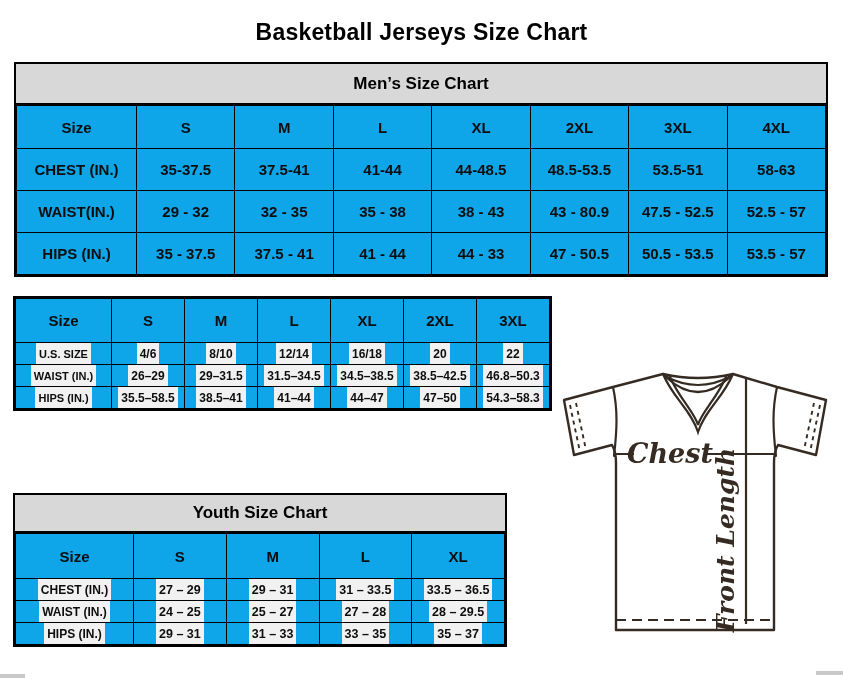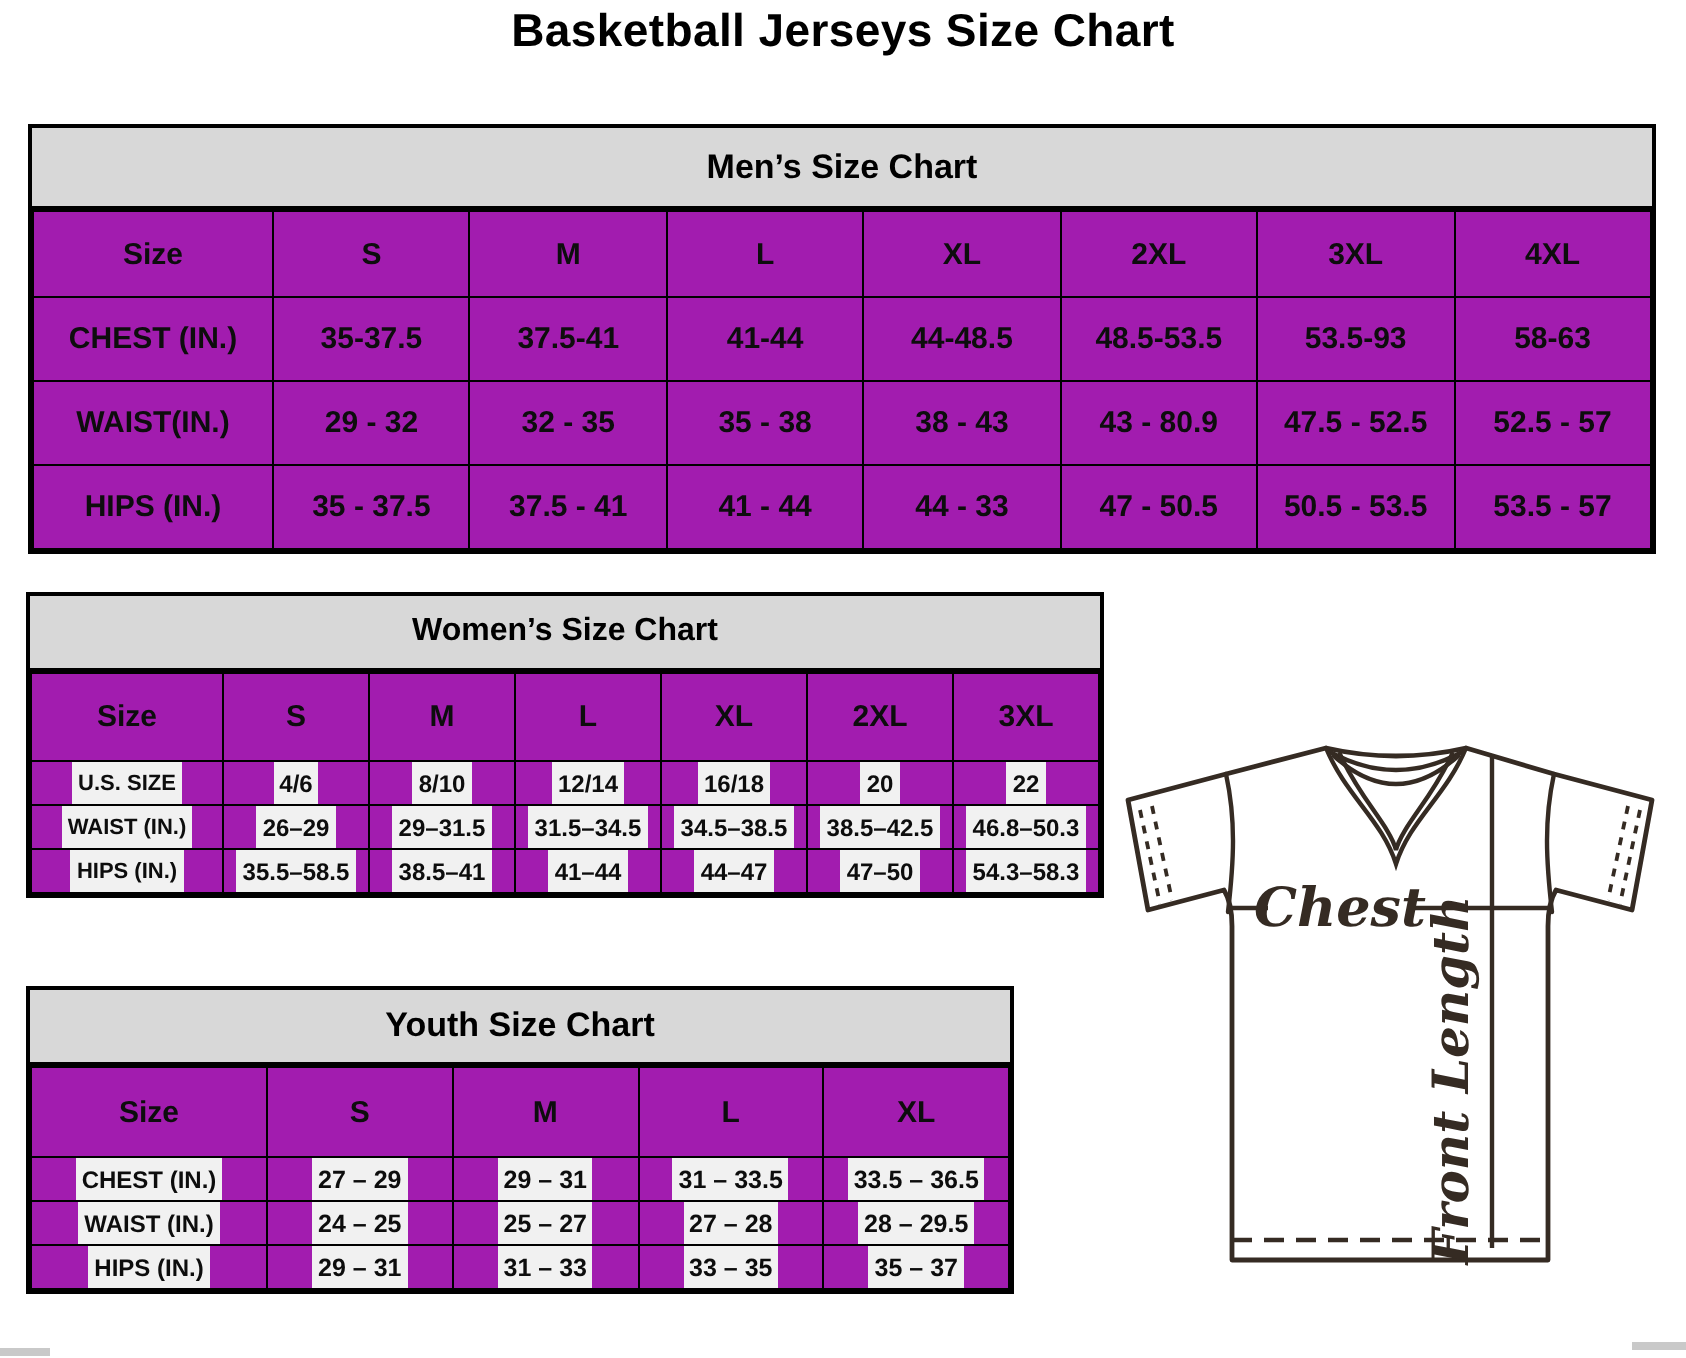--- a/index.html
+++ b/index.html
@@ -1,21 +1,21 @@
 <!DOCTYPE html>
 <html><head>
 <meta charset="utf-8">
 <style>
   html,body{margin:0;padding:0;background:#fff;}
   .page{position:relative;width:843px;height:679px;background:#fff;overflow:hidden;
         font-family:"Liberation Sans",sans-serif;color:#0d0d0d;}
-  .main-title{position:absolute;top:2px;left:0;width:100%;text-align:center;
+  .main-title{position:absolute;top:19px;left:0;width:100%;text-align:center;
               font-size:23px;font-weight:bold;color:#000;letter-spacing:.2px;}
 
-  .chart-box{position:absolute;border:2px solid #000;background:#a21caf;box-sizing:border-box;}
+  .chart-box{position:absolute;border:2px solid #000;background:#0ea5e9;box-sizing:border-box;}
   .chart-title{background:#d8d8d8;border-bottom:2px solid #000;display:flex;
                align-items:center;justify-content:center;font-weight:bold;color:#000;}
 
   table{border-collapse:collapse;width:100%;table-layout:fixed;}
   th,td{border:1px solid #000;text-align:center;vertical-align:middle;
         font-weight:bold;padding:0;overflow:hidden;white-space:nowrap;}
 
   
   #mens{left:14px;top:62px;width:814px;}
   #mens .chart-title{height:39px;font-size:17px;}
@@ -79,21 +79,21 @@
           </tr>
         </thead>
         <tbody>
           <tr>
             <th><span class="val">CHEST (IN.)</span></th>
             <td><span class="val">35-37.5</span></td>
             <td><span class="val">37.5-41</span></td>
             <td><span class="val">41-44</span></td>
             <td><span class="val">44-48.5</span></td>
             <td><span class="val">48.5-53.5</span></td>
-            <td><span class="val">53.5-93</span></td>
+            <td><span class="val">53.5-51</span></td>
             <td><span class="val">58-63</span></td>
           </tr>
           <tr>
             <th><span class="val">WAIST(IN.)</span></th>
             <td><span class="val">29 - 32</span></td>
             <td><span class="val">32 - 35</span></td>
             <td><span class="val">35 - 38</span></td>
             <td><span class="val">38 - 43</span></td>
             <td><span class="val">43 - 80.9</span></td>
             <td><span class="val">47.5 - 52.5</span></td>
@@ -107,21 +107,20 @@
             <td><span class="val">44 - 33</span></td>
             <td><span class="val">47 - 50.5</span></td>
             <td><span class="val">50.5 - 53.5</span></td>
             <td><span class="val">53.5 - 57</span></td>
           </tr>
         </tbody>
       </table>
   </div>
 
   <div class="chart-box" id="womens">
-    <div class="chart-title">Women’s Size Chart</div>
     <table class="mini">
         <thead>
           <tr>
             <th>Size</th>
             <th>S</th>
             <th>M</th>
             <th>L</th>
             <th>XL</th>
             <th>2XL</th>
             <th>3XL</th>

